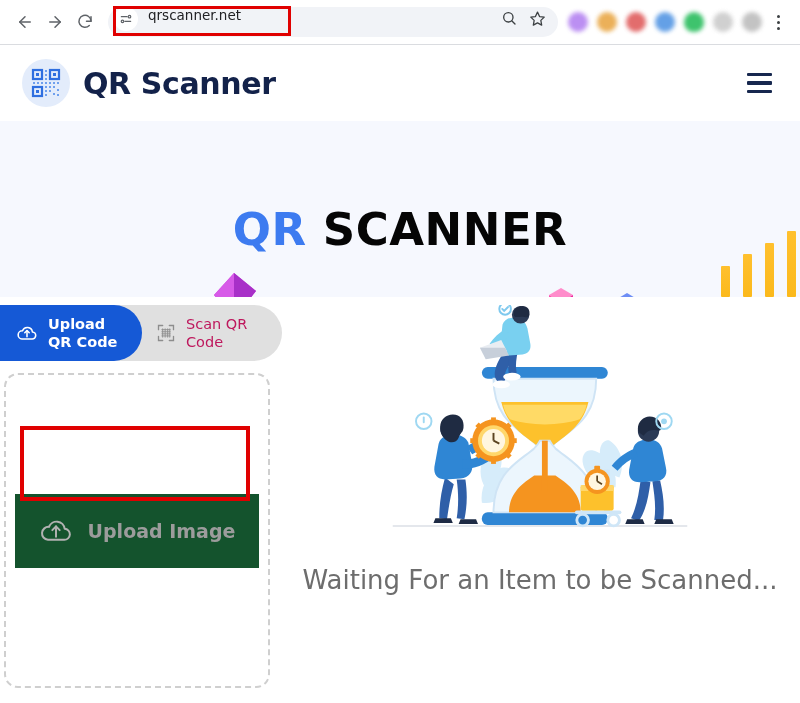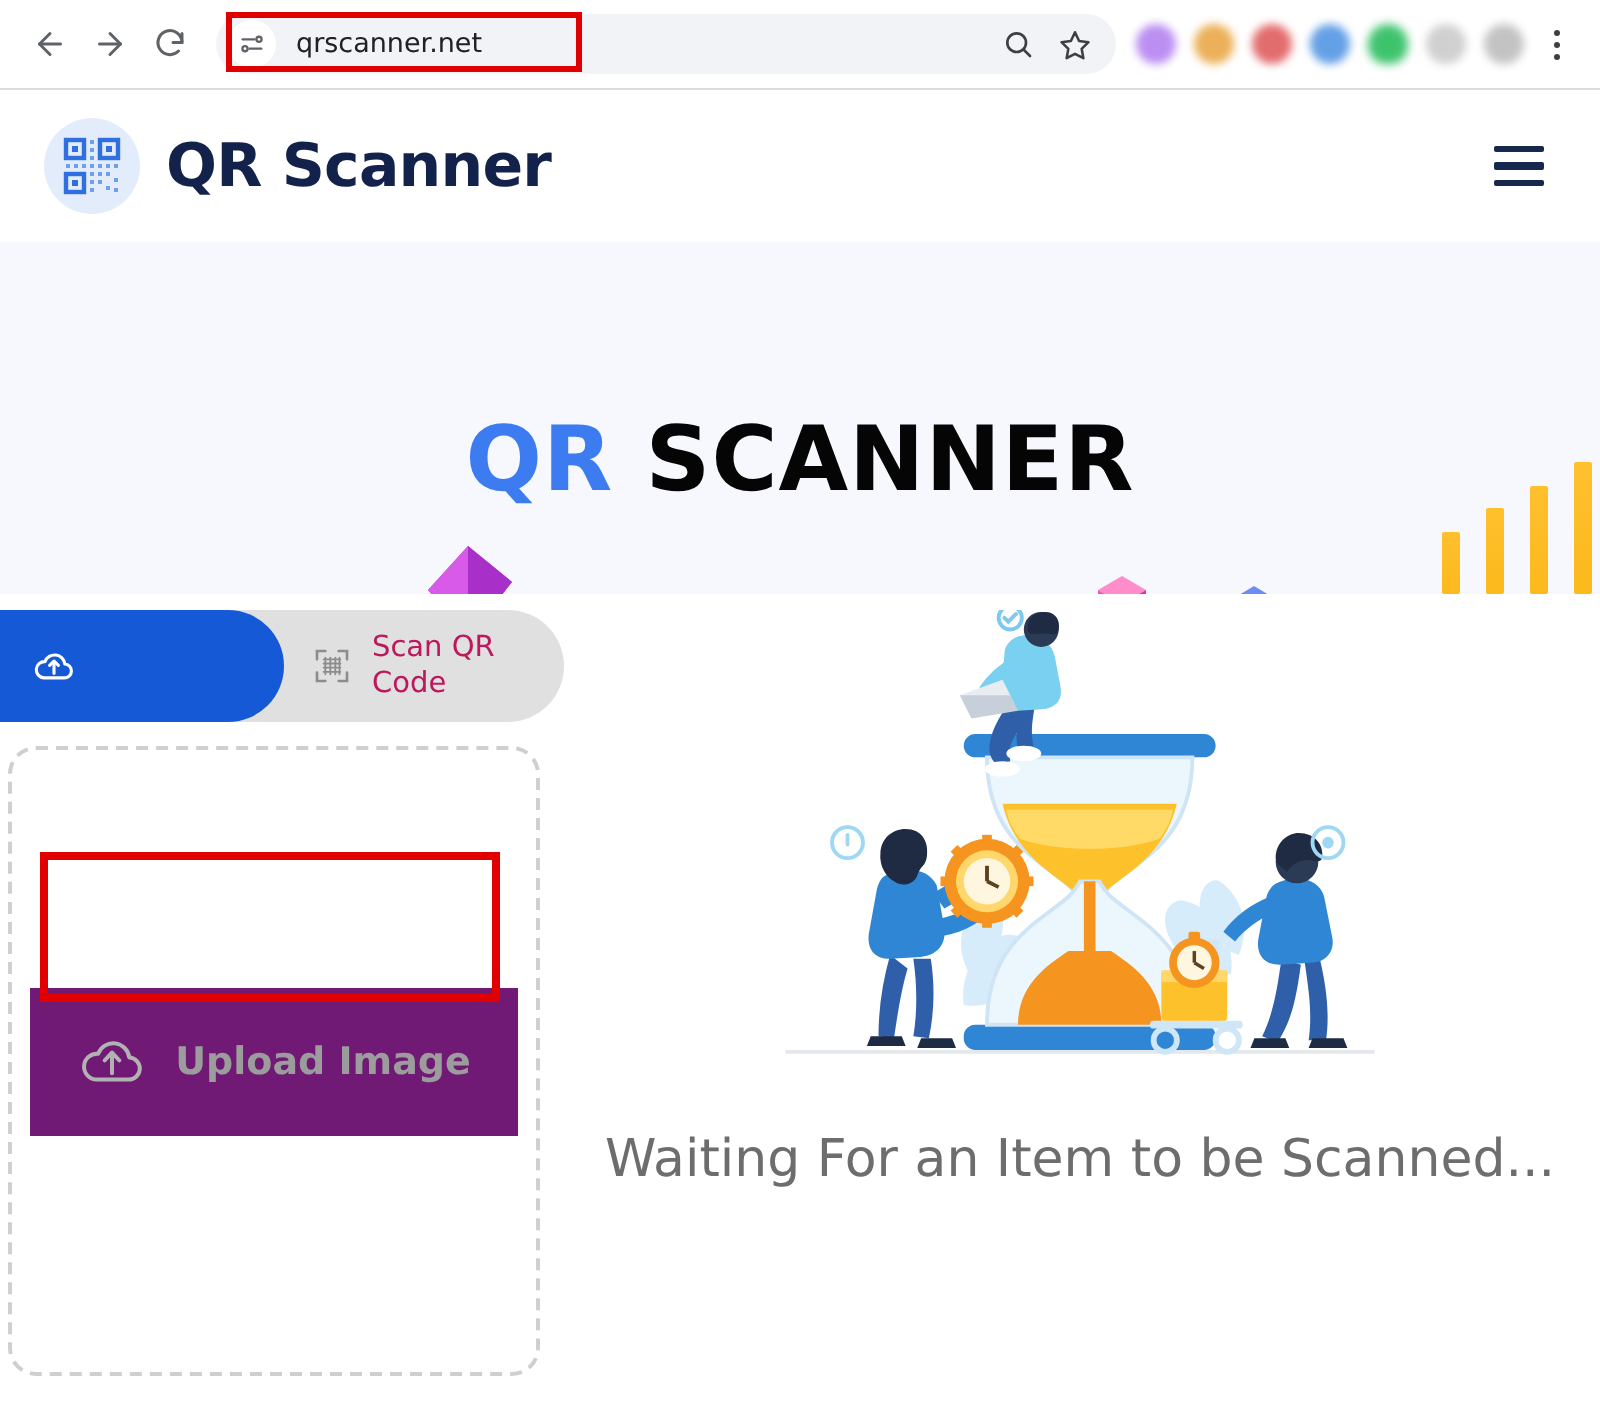--- a/index.html
+++ b/index.html
@@ -32,21 +32,21 @@
     align-items: center;
     justify-content: center;
     color: #5f6368;
     flex: 0 0 auto;
   }
   .nav-btn svg { display: block; }
 
   .omnibox-wrap {
     flex: 1 1 auto;
     display: flex;
-    align-items: center;
+    align-items: flex-start;
     margin-left: 8px;
     margin-right: 6px;
     height: 30px;
     background: #f1f3f7;
     border-radius: 16px;
     padding: 0 6px 0 4px;
     position: relative;
     min-width: 0;
   }
   .site-icon-chip {
@@ -279,21 +279,21 @@
     display: flex;
     align-items: center;
     justify-content: center;
   }
   .upload-btn {
     display: flex;
     align-items: center;
     gap: 15px;
     padding: 20px 24px;
     box-sizing: border-box;
-    background: #701a75;
+    background: #14532d;
     justify-content: center;
   }
   .upload-btn-label {
     font-size: 19px;
     font-weight: bold;
     color: #9c9c9c;
     font-family: "DejaVu Sans", sans-serif;
   }
   .upload-highlight {
     position: absolute;
@@ -483,20 +483,21 @@
 
   <div class="tabs">
     <div class="tab active">
       <div class="tab-icon">
         <svg width="22" height="22" viewBox="0 0 24 24" fill="none" stroke="#ffffff" stroke-width="1.7" stroke-linecap="round" stroke-linejoin="round">
           <path d="M6.5 18.5h11a3.8 3.8 0 0 0 .4-7.6 5.6 5.6 0 0 0-10.8-1.3A3.9 3.9 0 0 0 6.5 18.5z"></path>
           <line x1="12" y1="16" x2="12" y2="9.5"></line>
           <polyline points="9.6 11.7 12 9.3 14.4 11.7"></polyline>
         </svg>
       </div>
+      <div class="tab-label">Upload QR Code</div>
     </div>
     <div class="tab inactive">
       <div class="tab-icon">
         <svg width="20" height="20" viewBox="0 0 24 24" fill="none" stroke="#8d8d8d" stroke-width="1.6" stroke-linecap="round">
           <polyline points="3 8 3 3 8 3"></polyline>
             <polyline points="16 3 21 3 21 8"></polyline>
           <polyline points="21 16 21 21 16 21"></polyline>
             <polyline points="8 21 3 21 3 16"></polyline>
           <g stroke-width="1.1">
             <line x1="7" y1="8" x2="17" y2="8"></line>

